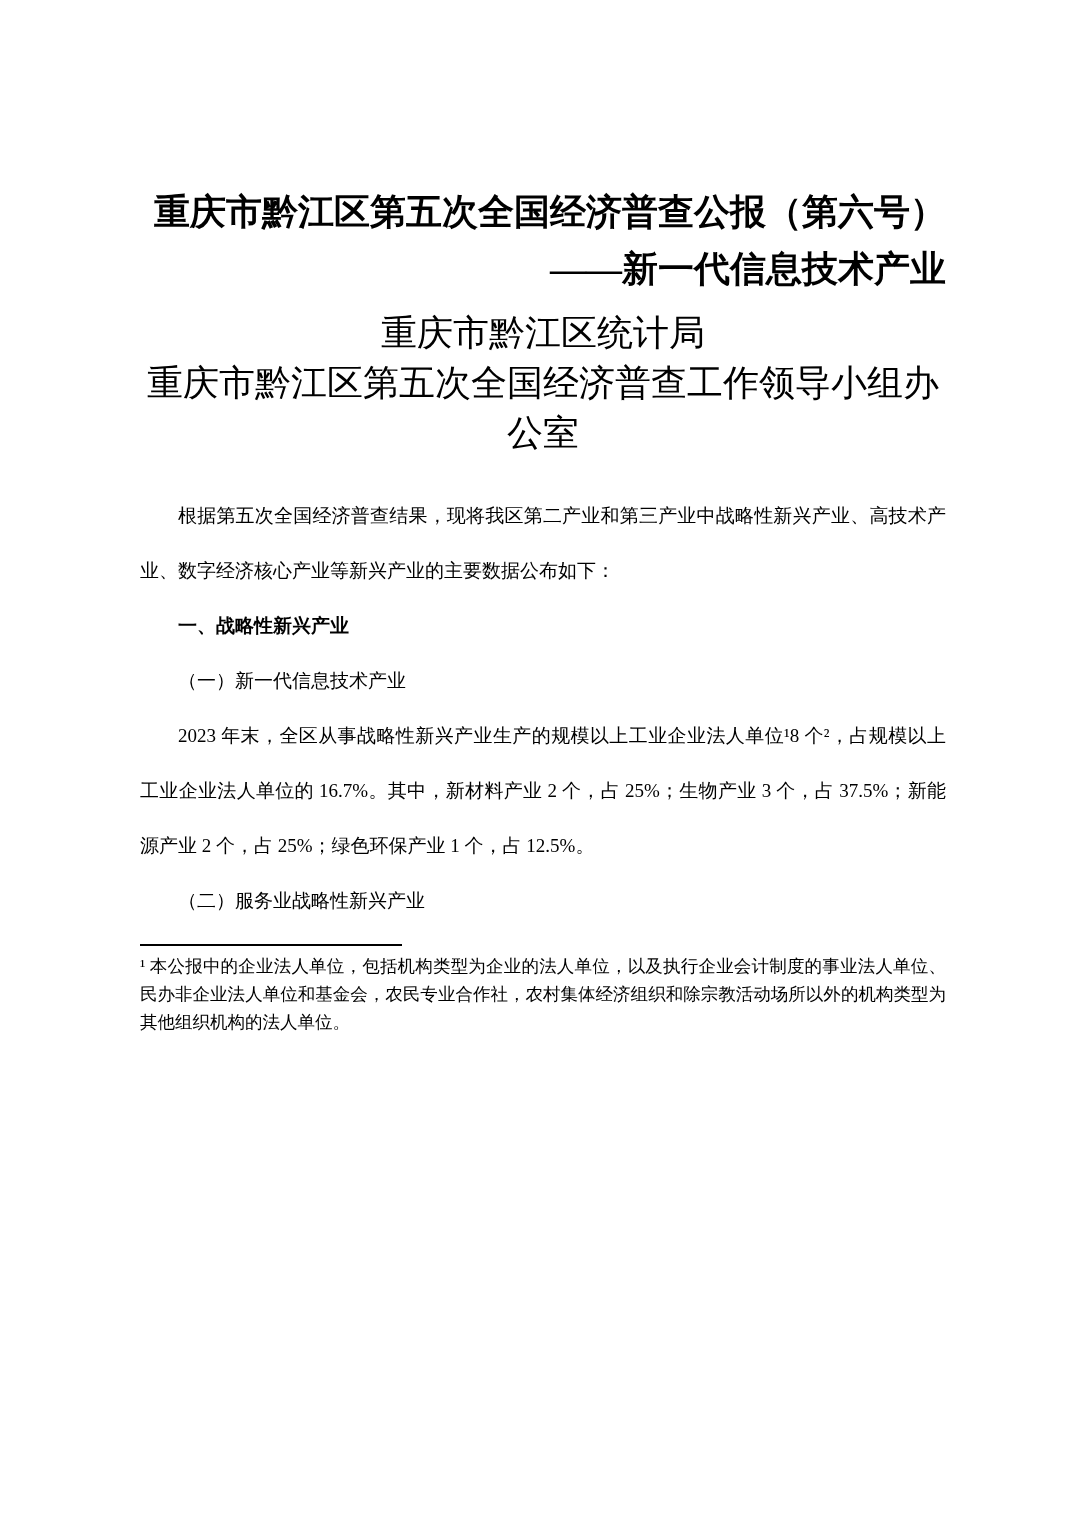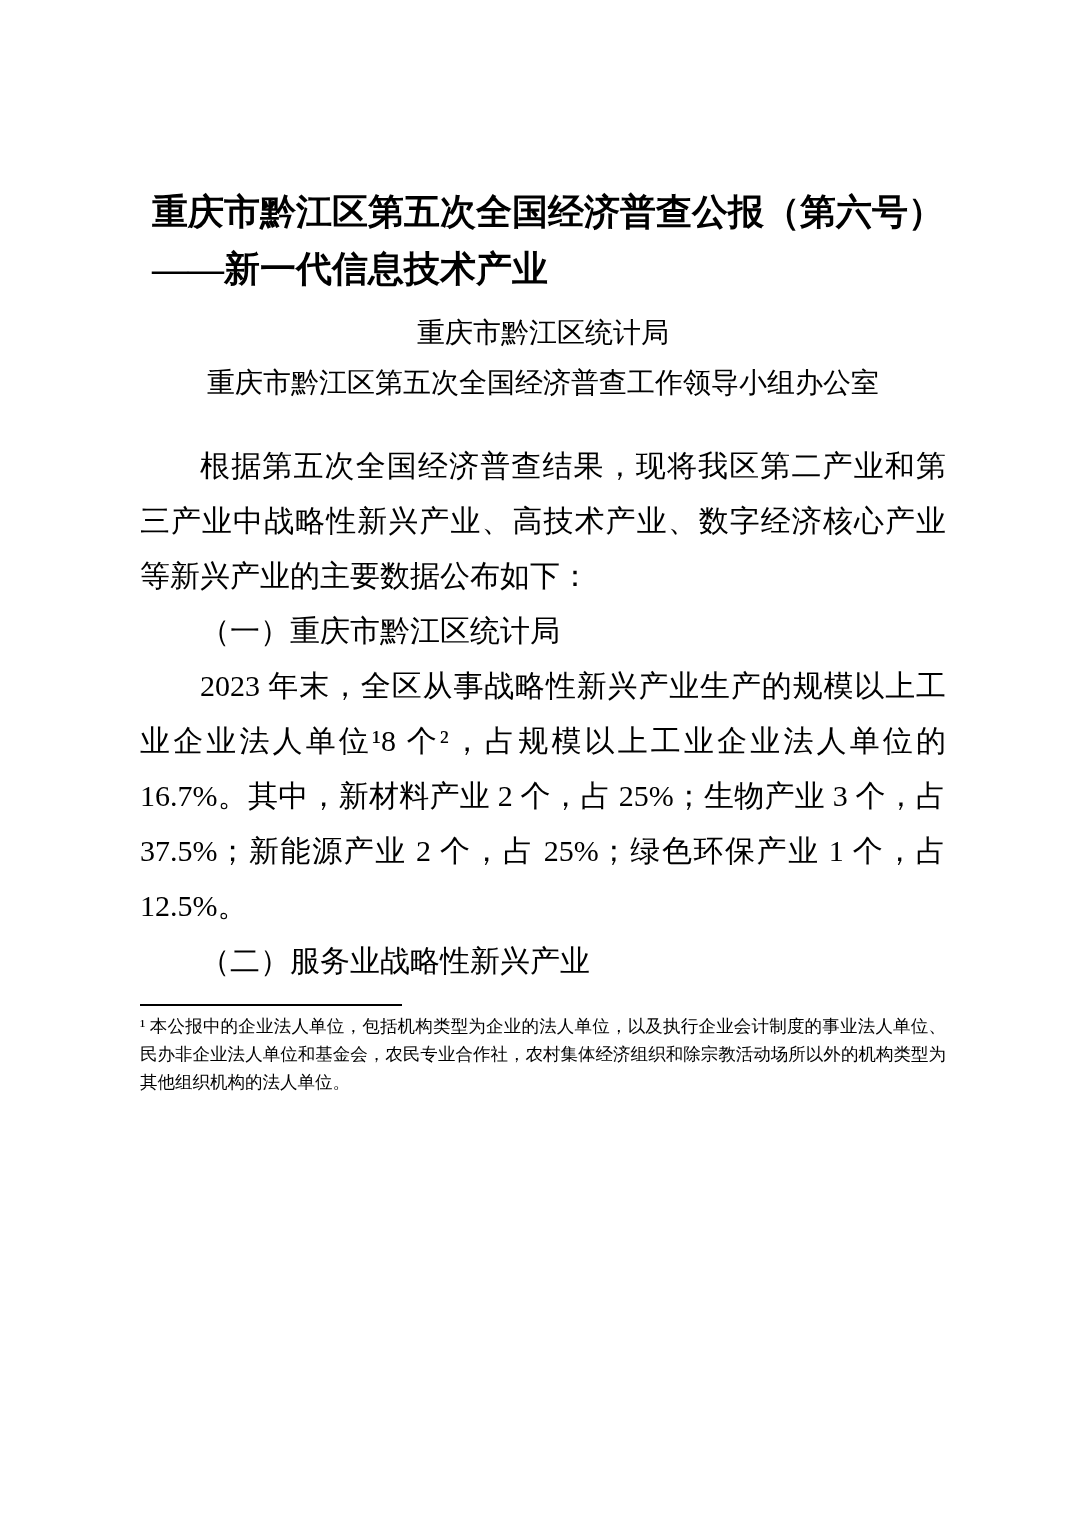--- a/index.html
+++ b/index.html
@@ -16,41 +16,41 @@
     font-family: "Liberation Serif", "DejaVu Serif", serif;
     overflow: hidden;
   }
   .content {
     position: absolute;
     left: 140px;
     top: 0;
     width: 806px;
   }
   .doc-title {
-    margin: 184px 0 0 12px;
+    margin: 184px 0 0 0;
     font-size: 36px;
     line-height: 57px;
     font-weight: bold;
-    text-align: left;
+    text-align: right;
   }
   .doc-title .title-line {
     display: block;
   }
   .issuer-block {
     margin-top: 10px;
   }
   .issuer-line {
-    font-size: 28px;
+    font-size: 36px;
     line-height: 50px;
     text-align: center;
     font-weight: normal;
   }
   .doc-body {
     margin-top: 30px;
-    font-size: 30px;
+    font-size: 19px;
     line-height: 55px;
     text-align: justify;
   }
   .doc-body p {
     margin: 0;
     padding: 0;
     text-indent: 2em;
   }
   .heading-black {
     font-weight: bold;
@@ -87,21 +87,22 @@
       <span class="title-line">——新一代信息技术产业</span>
     </h1>
 
     <div class="issuer-block">
       <div class="issuer-line">重庆市黔江区统计局</div>
       <div class="issuer-line">重庆市黔江区第五次全国经济普查工作领导小组办公室</div>
     </div>
 
     <div class="doc-body">
       <p>根据第五次全国经济普查结果，现将我区第二产业和第三产业中战略性新兴产业、高技术产业、数字经济核心产业等新兴产业的主要数据公布如下：</p>
-      <p class="subheading">（一）重庆市黔江区统计局</p>
+      <p class="heading-black">一、战略性新兴产业</p>
+      <p class="subheading">（一）新一代信息技术产业</p>
       <p>2023 年末，全区从事战略性新兴产业生产的规模以上工业企业法人单位¹8 个²，占规模以上工业企业法人单位的 16.7%。其中，新材料产业 2 个，占 25%；生物产业 3 个，占 37.5%；新能源产业 2 个，占 25%；绿色环保产业 1 个，占 12.5%。</p>
       <p class="subheading">（二）服务业战略性新兴产业</p>
     </div>
 
     <div class="footnote-sep"></div>
 
     <div class="footnotes">
       <p>¹ 本公报中的企业法人单位，包括机构类型为企业的法人单位，以及执行企业会计制度的事业法人单位、民办非企业法人单位和基金会，农民专业合作社，农村集体经济组织和除宗教活动场所以外的机构类型为其他组织机构的法人单位。</p>
     </div>
 

